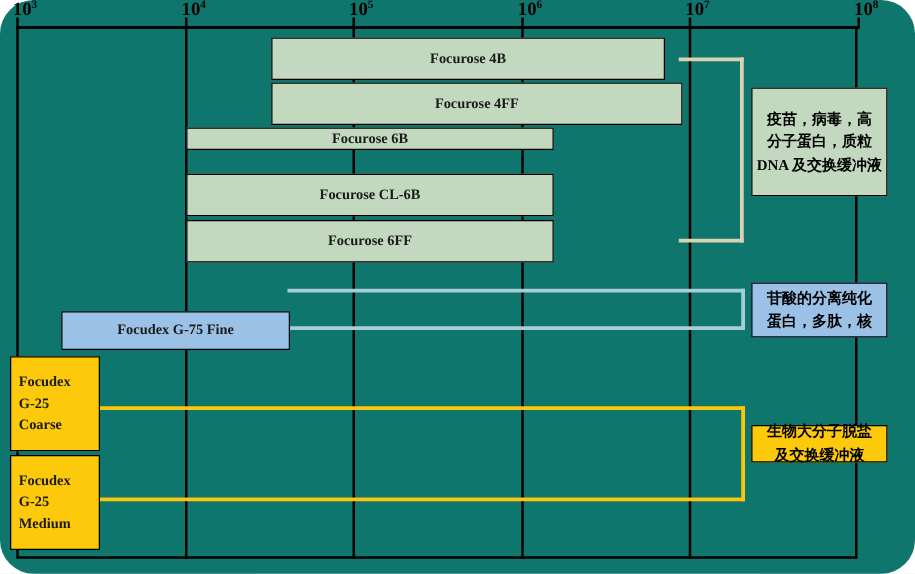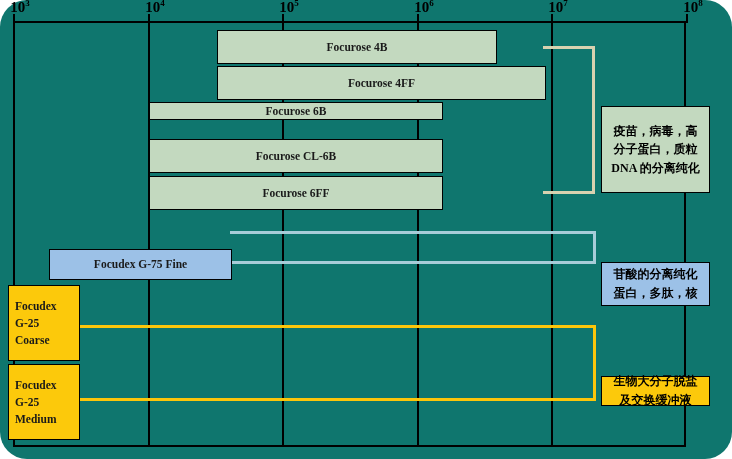--- a/index.html
+++ b/index.html
@@ -50,21 +50,20 @@
   }
   .bar.stacked span{display:block;}
 
   
   .callout{
     position:absolute;box-sizing:border-box;border:1px solid #000;
     display:flex;flex-direction:column;align-items:center;justify-content:center;
     font-family:"Liberation Serif","DejaVu Sans",sans-serif;
     font-size:12px;font-weight:bold;color:#000;line-height:1.55;
     text-align:right;
-    margin-top:36px;
   }
   .callout.green{background:#c3d9bf;}
   .callout.blue{background:#9cc1e7;}
   .callout.yellow{background:#fcc90b;}
   .callout span{display:block;white-space:nowrap;}
 
   
   .bracket{position:absolute;box-sizing:border-box;background:transparent;}
   .bracket.tan{border:3px solid #d8d2b0;border-left:none;}
   .bracket.lblue{border:3px solid #a8cdd9;border-left:none;}
@@ -94,21 +93,21 @@
   <div class="frame"></div>
   <div class="gridline" style="left:148px"></div>
   <div class="gridline" style="left:282px"></div>
   <div class="gridline" style="left:417px"></div>
   <div class="gridline" style="left:551px"></div>
 
   <div class="bracket tan" style="left:543px;top:46px;width:52px;height:148px;"></div>
   <div class="bracket lblue" style="left:230px;top:231px;width:366px;height:33px;"></div>
   <div class="bracket yel" style="left:78px;top:325px;width:518px;height:76px;"></div>
 
-  <div class="bar green" style="left:217px;top:30px;width:280px;height:34px;">
+  <div class="bar green" style="left:217px;top:30px;width:315px;height:34px;">
     <span>Focurose 4B</span>
   </div>
   <div class="bar green" style="left:217px;top:66px;width:329px;height:34px;">
     <span>Focurose 4FF</span>
   </div>
   <div class="bar green" style="left:149px;top:102px;width:294px;height:18px;">
     <span>Focurose 6B</span>
   </div>
   <div class="bar green" style="left:149px;top:139px;width:294px;height:34px;">
     <span>Focurose CL-6B</span>
@@ -128,21 +127,21 @@
   </div>
   <div class="bar yellow stacked" style="left:8px;top:364px;width:72px;height:76px;">
     <span>Focudex</span>
     <span>G-25</span>
     <span>Medium</span>
   </div>
 
   <div class="callout green" style="left:601px;top:70px;width:109px;height:87px;">
     <span>疫苗，病毒，高</span>
     <span>分子蛋白，质粒</span>
-    <span>DNA 的分离纯化</span>
+    <span>DNA 及交换缓冲液</span>
   </div>
 
   <div class="callout blue" style="left:601px;top:226px;width:109px;height:44px;">
     <span>苷酸的分离纯化</span>
     <span>蛋白，多肽，核</span>
   </div>
 
   <div class="callout yellow" style="left:601px;top:340px;width:109px;height:30px;">
     <span>生物大分子脱盐</span>
     <span>及交换缓冲液</span>

